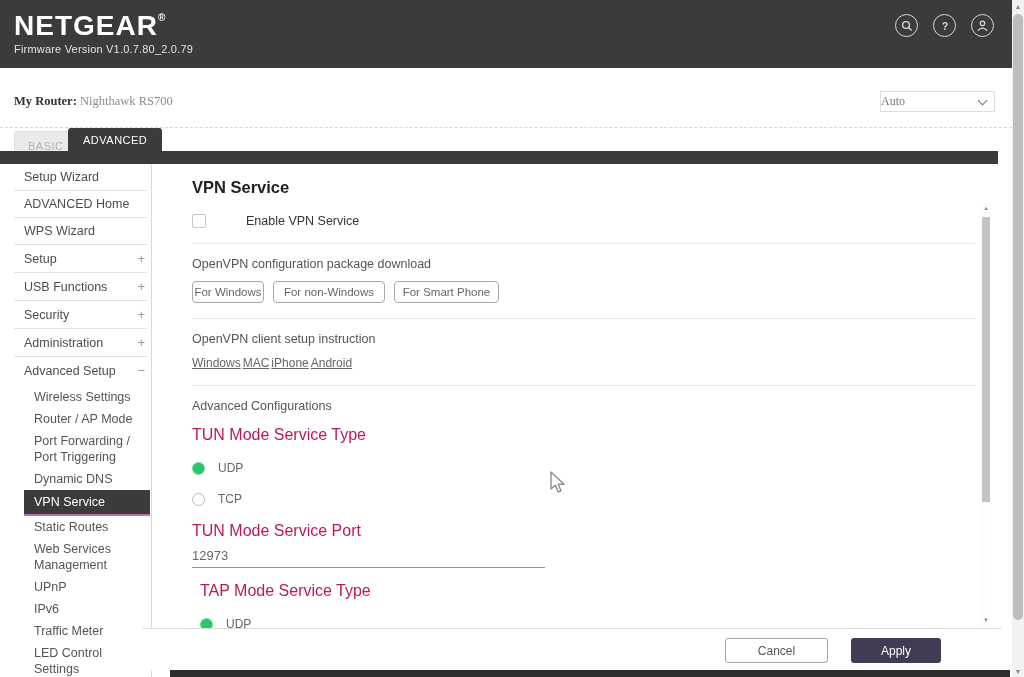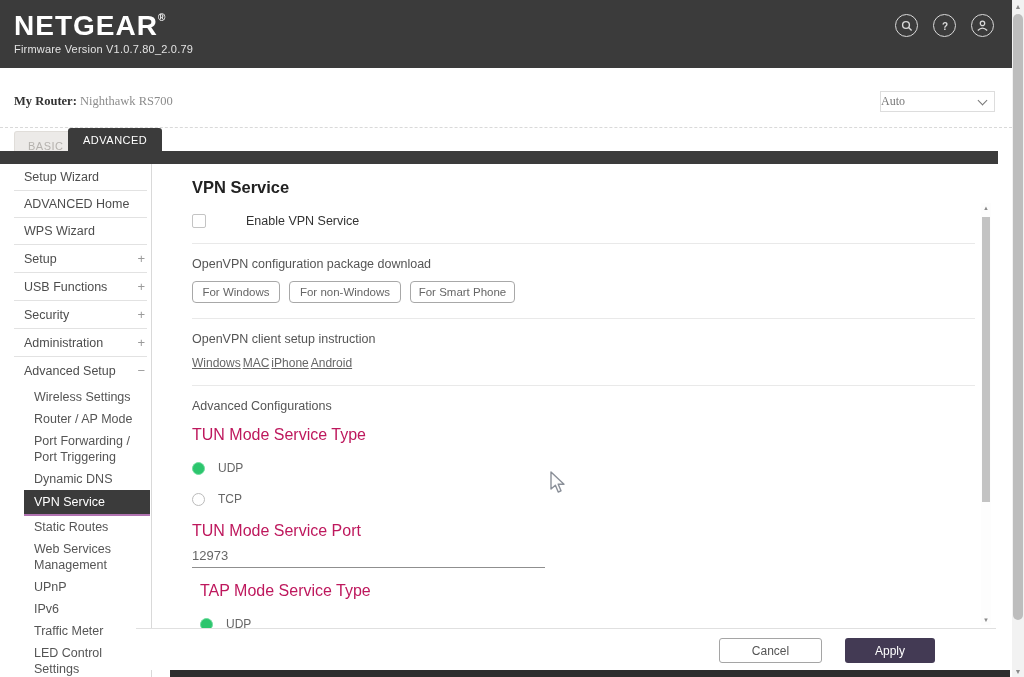--- a/index.html
+++ b/index.html
@@ -85,21 +85,21 @@
                 font-family:inherit; background:transparent; }
   .indent8 { margin-left:8px; }
 
   
   .i-scroll { position:absolute; left:981px; top:203px; width:10px; height:422px; background:#fdfdfd; }
   .i-scroll .arrow { position:absolute; left:0; width:10px; height:10px; font-size:6px; color:#8a8a8a;
                      display:flex; align-items:center; justify-content:center; }
   .i-scroll .thumb { position:absolute; left:1px; top:14px; width:8px; height:285px; background:#c3c3c3; }
 
   
-  .action-bar { position:absolute; left:136px; top:628px; width:860px; height:42px; background:#fff;
+  .action-bar { position:absolute; left:142px; top:628px; width:860px; height:42px; background:#fff;
                 border-top:1px solid #e0e0e0; }
   .btn-cancel { position:absolute; left:583px; top:9px; width:103px; height:25px; background:#fff;
                 border:1px solid #a5a5a5; border-radius:3px; color:#555; font-size:12px;
                 cursor:pointer; font-family:inherit; }
   .btn-apply { position:absolute; left:709px; top:9px; width:90px; height:25px; background:#433a54;
                border:none; border-radius:3px; color:#fff; font-size:12px; cursor:pointer;
                font-family:inherit; }
 
   .footer-strip { position:absolute; left:170px; top:670px; width:840px; height:7px; background:#2e2e2e; }
 
@@ -199,21 +199,21 @@
 
     <div class="check-row">
       <div class="checkbox"></div>
       <label>Enable VPN Service</label>
     </div>
 
     <div class="divider"></div>
 
     <div class="sec-label">OpenVPN configuration package download</div>
     <div class="btn-row">
-      <button class="pkg-btn" style="width:88px">For Windows</button>
+      <button class="pkg-btn" style="width:72px">For Windows</button>
       <button class="pkg-btn" style="width:112px">For non-Windows</button>
       <button class="pkg-btn" style="width:105px">For Smart Phone</button>
     </div>
 
     <div class="divider"></div>
 
     <div class="sec-label">OpenVPN client setup instruction</div>
     <div class="link-row">
       <span class="link">Windows</span>
       <span class="link">MAC</span>

